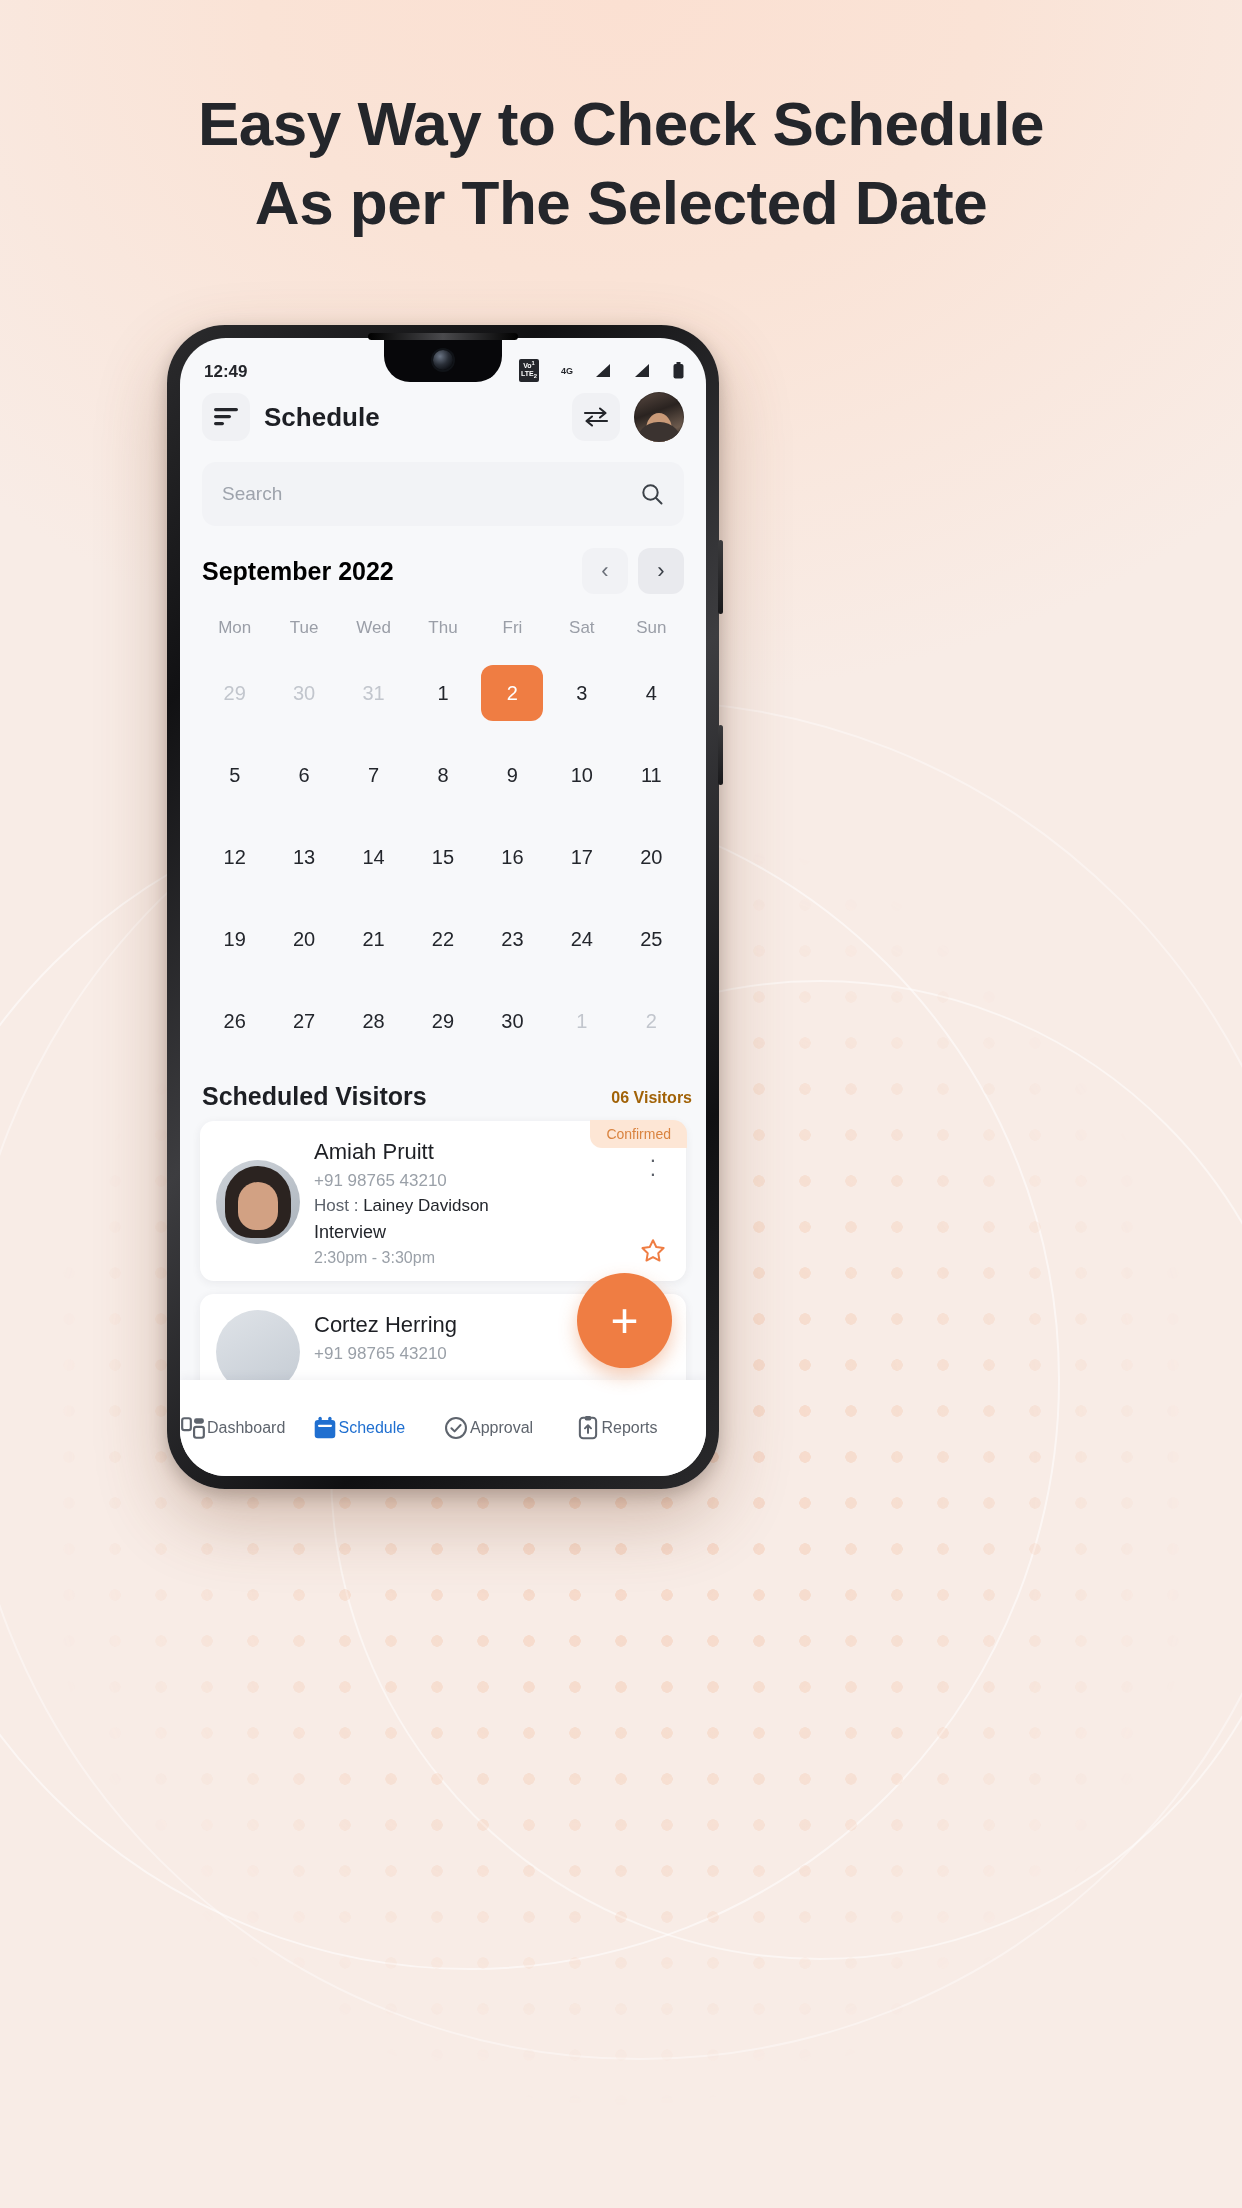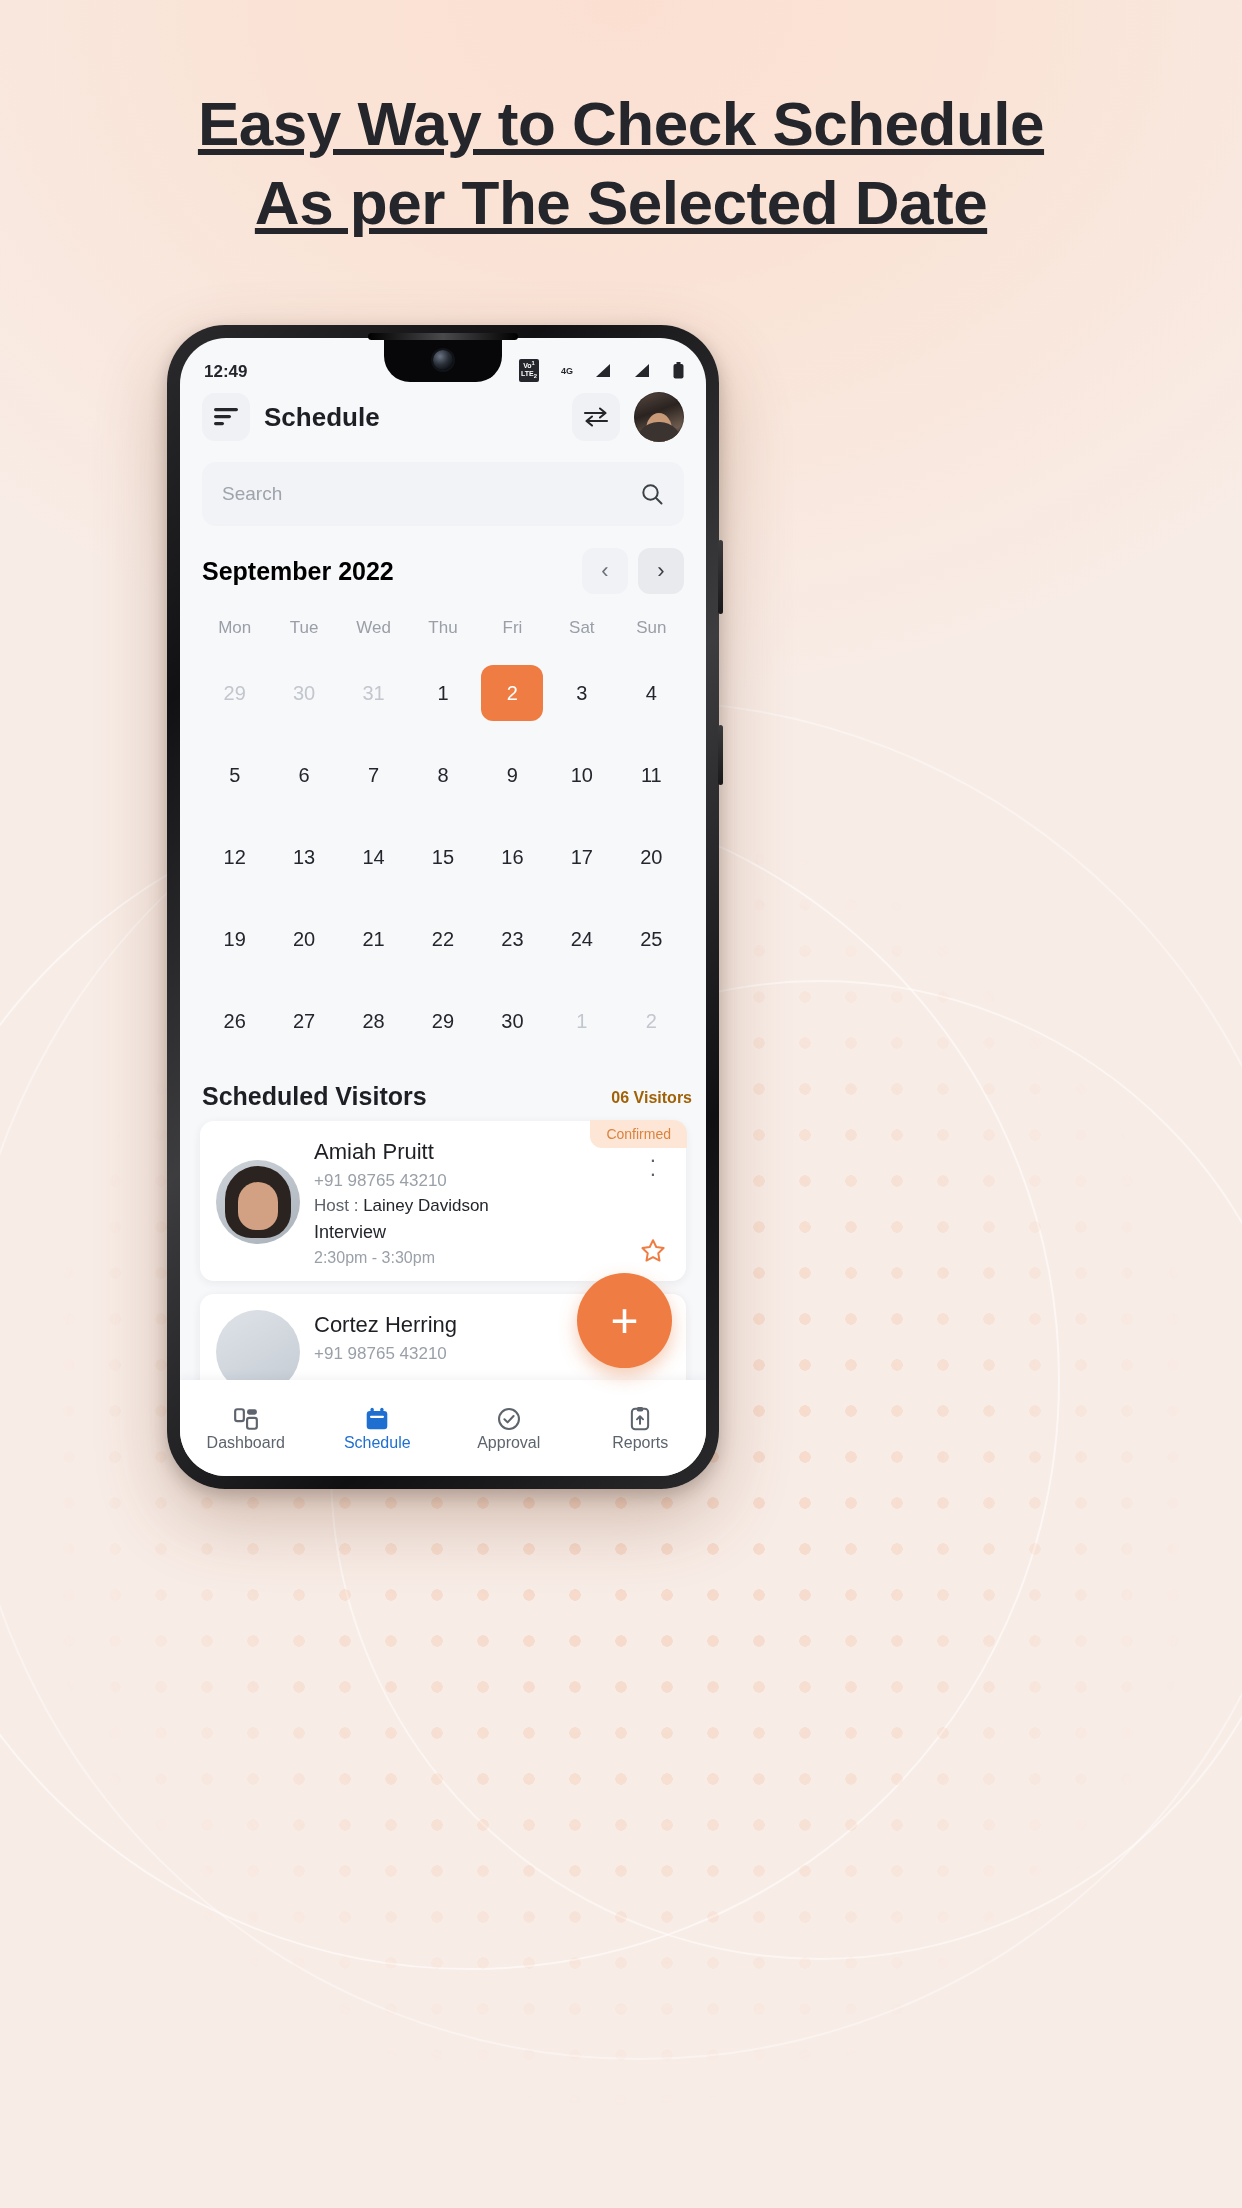--- a/index.html
+++ b/index.html
@@ -38,21 +38,21 @@
   
   #headline {
     position:absolute; top:84px; left:0; right:0;
     text-align:center;
     color:#24262b;
     font-size:62px;
     line-height:1.28;
     font-weight:bold;
     letter-spacing:-0.5px;
   }
-  #headline .l { display:block;text-decoration:underline; }
+  #headline .l { display:block; }
 
   
   #phone {
     position:absolute;
     left:167px; top:325px;
     width:552px; height:1164px;
     border-radius:58px;
     background:linear-gradient(135deg,#2b2b2d 0%,#111113 22%,#3d3d40 50%,#101012 78%,#2a2a2c 100%);
     padding:13px;
     box-shadow:0 30px 70px rgba(120,70,40,0.30), 0 6px 18px rgba(0,0,0,0.22);
@@ -262,21 +262,21 @@
   #bottomnav {
     position:absolute; left:0; right:0; bottom:0;
     height:96px; background:#fff;
     display:flex; align-items:center;
     box-shadow:0 -2px 10px rgba(40,40,60,0.06);
     z-index:8;
   }
   .navitem {
     flex:1; text-align:center;
     font-size:16px; color:#5e646d;
-    display:flex; flex-direction:column; align-items:center; gap:1px;
+    display:flex; flex-direction:row; align-items:center; gap:1px;
   }
   .navitem.active { color:#1f6fd0; }
   .navicon { height:28px; display:flex; align-items:center; justify-content:center; }
 </style>
 </head>
 <body>
 
 <div id="bg">
   <div class="swirl a"></div>
   <div class="swirl b"></div>

